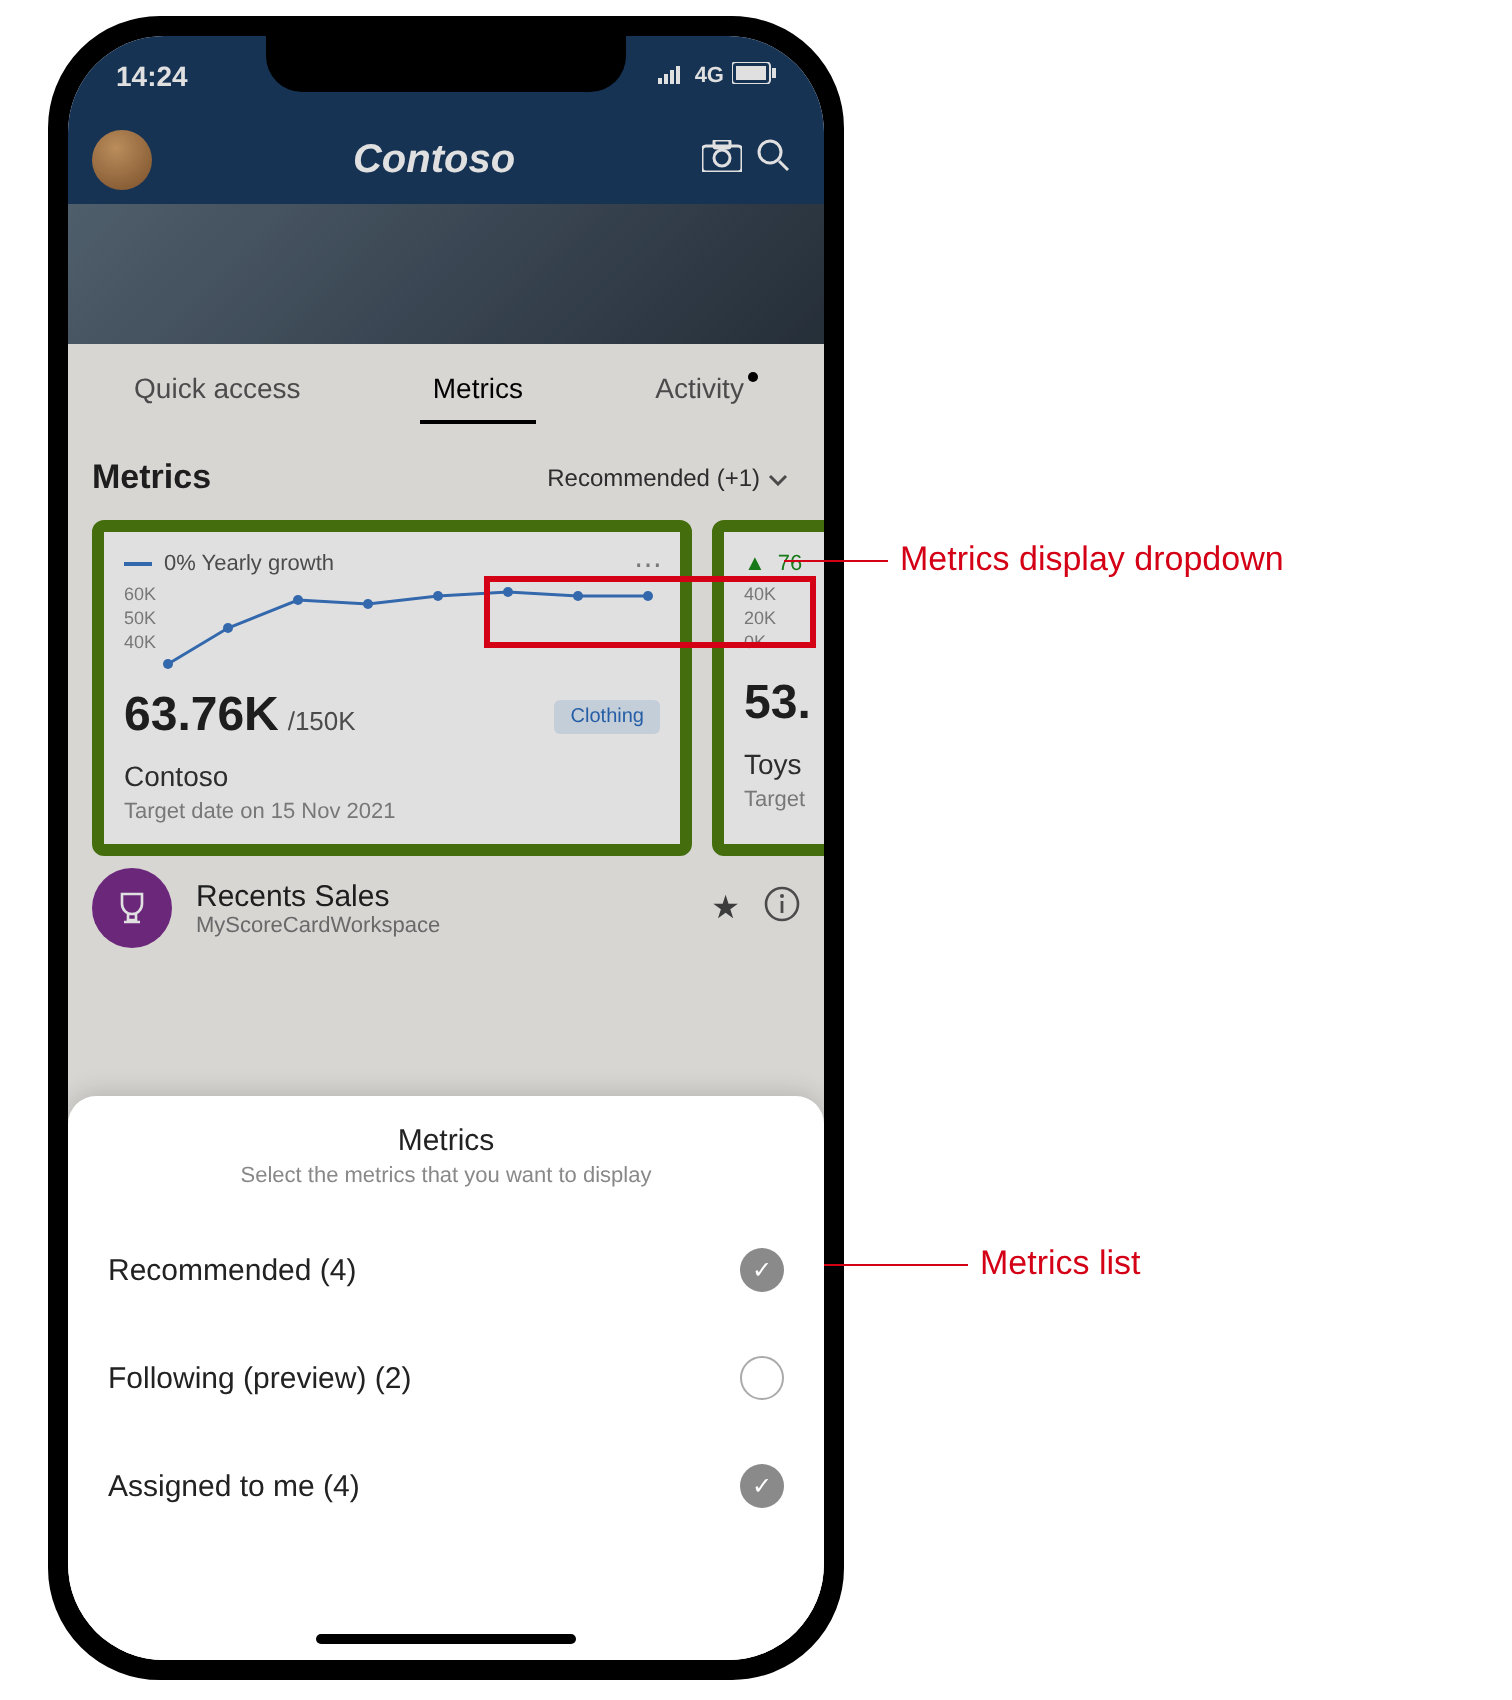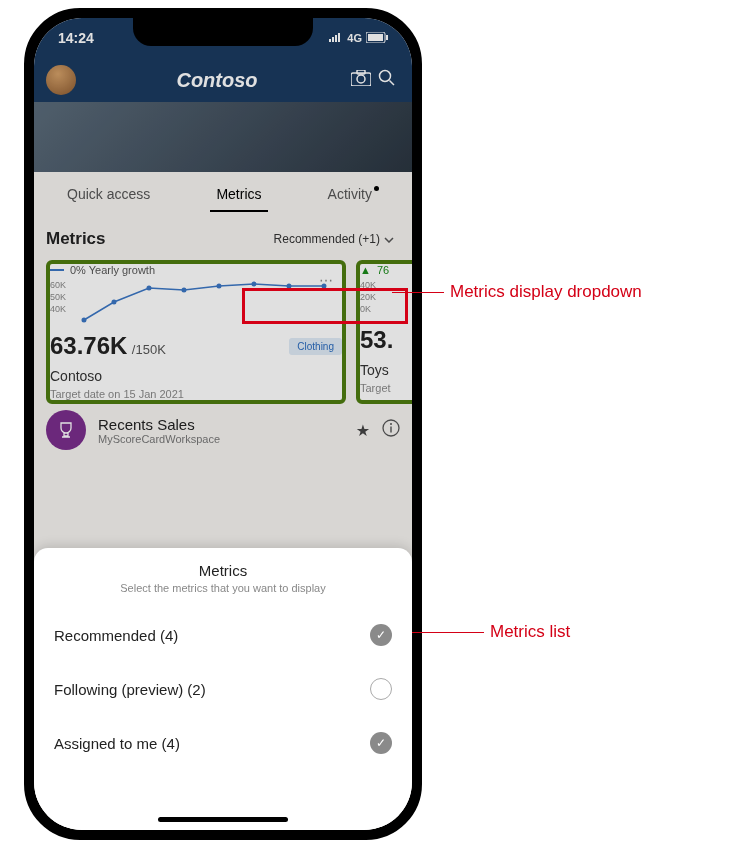--- a/index.html
+++ b/index.html
@@ -118,22 +118,22 @@
     margin-bottom:10px;
   }
   .section-title { font-weight:700; font-size:17px; color:#222; }
   .dropdown {
     font-size:12px; color:#333;
     display:flex; align-items:center; gap:4px;
     padding:4px 6px;
   }
   .cards { display:flex; gap:10px; }
   .card {
-    background:#fff; border:4px solid #4d7c0f;
-    border-radius:6px; 
+    background:#fff; border:6px solid #4d7c0f;
+    border-radius:6px; padding:10px;
     width: 300px; flex-shrink:0;
     position:relative;
   }
   .card.secondary { width:80px; }
   .legend {
     display:flex; align-items:center; gap:6px;
     font-size:11px; color:#555; margin-bottom:4px;
   }
   .legend-swatch { width:14px; height:2px; background:#3b76c4; }
   .card-more { position:absolute; top:8px; right:8px; color:#888; font-size:14px; letter-spacing:1px;}
@@ -312,21 +312,21 @@
                 <circle cx="210" cy="6" r="2.5" fill="#3b76c4"></circle>
                 <circle cx="245" cy="6" r="2.5" fill="#3b76c4"></circle>
               </svg>
             </div>
             <div>
               <span class="big-num">63.76K</span>
               <span class="denom">/150K</span>
               <span class="badge">Clothing</span>
             </div>
             <div class="card-label">Contoso</div>
-            <div class="card-sub">Target date on 15 Jan 2021</div>
+            <div class="card-sub">Target date on 15 Nov 2021</div>
           </div>
 
           <div class="card secondary">
             <div class="legend" style="color:#1a8a1a">
               <span>▲</span>
               <span>76</span>
             </div>
             <div class="yticks">
               <div>40K</div>
               <div>20K</div>
@@ -380,20 +380,20 @@
     </div>
 
     <div class="home-ind"></div>
 
     <div class="redbox" style="left:208px; top:270px; width:166px; height:36px;"></div>
 
     <div class="redbox" style="left:18px; top:690px; width:346px; height:56px;"></div>
   </div>
 </div>
 
-<div class="callout" style="left:450px; top:282px;">
+<div class="callout" style="left:450px; top:270px;">
   <div class="line" style="left:-58px; top:10px; width:52px;"></div>
   <span>Metrics display dropdown</span>
 </div>
 <div class="callout" style="left:490px; top:622px;">
   <div class="line" style="left:-92px; top:10px; width:86px;"></div>
   <span>Metrics list</span>
 </div>
 
 </body></html>

